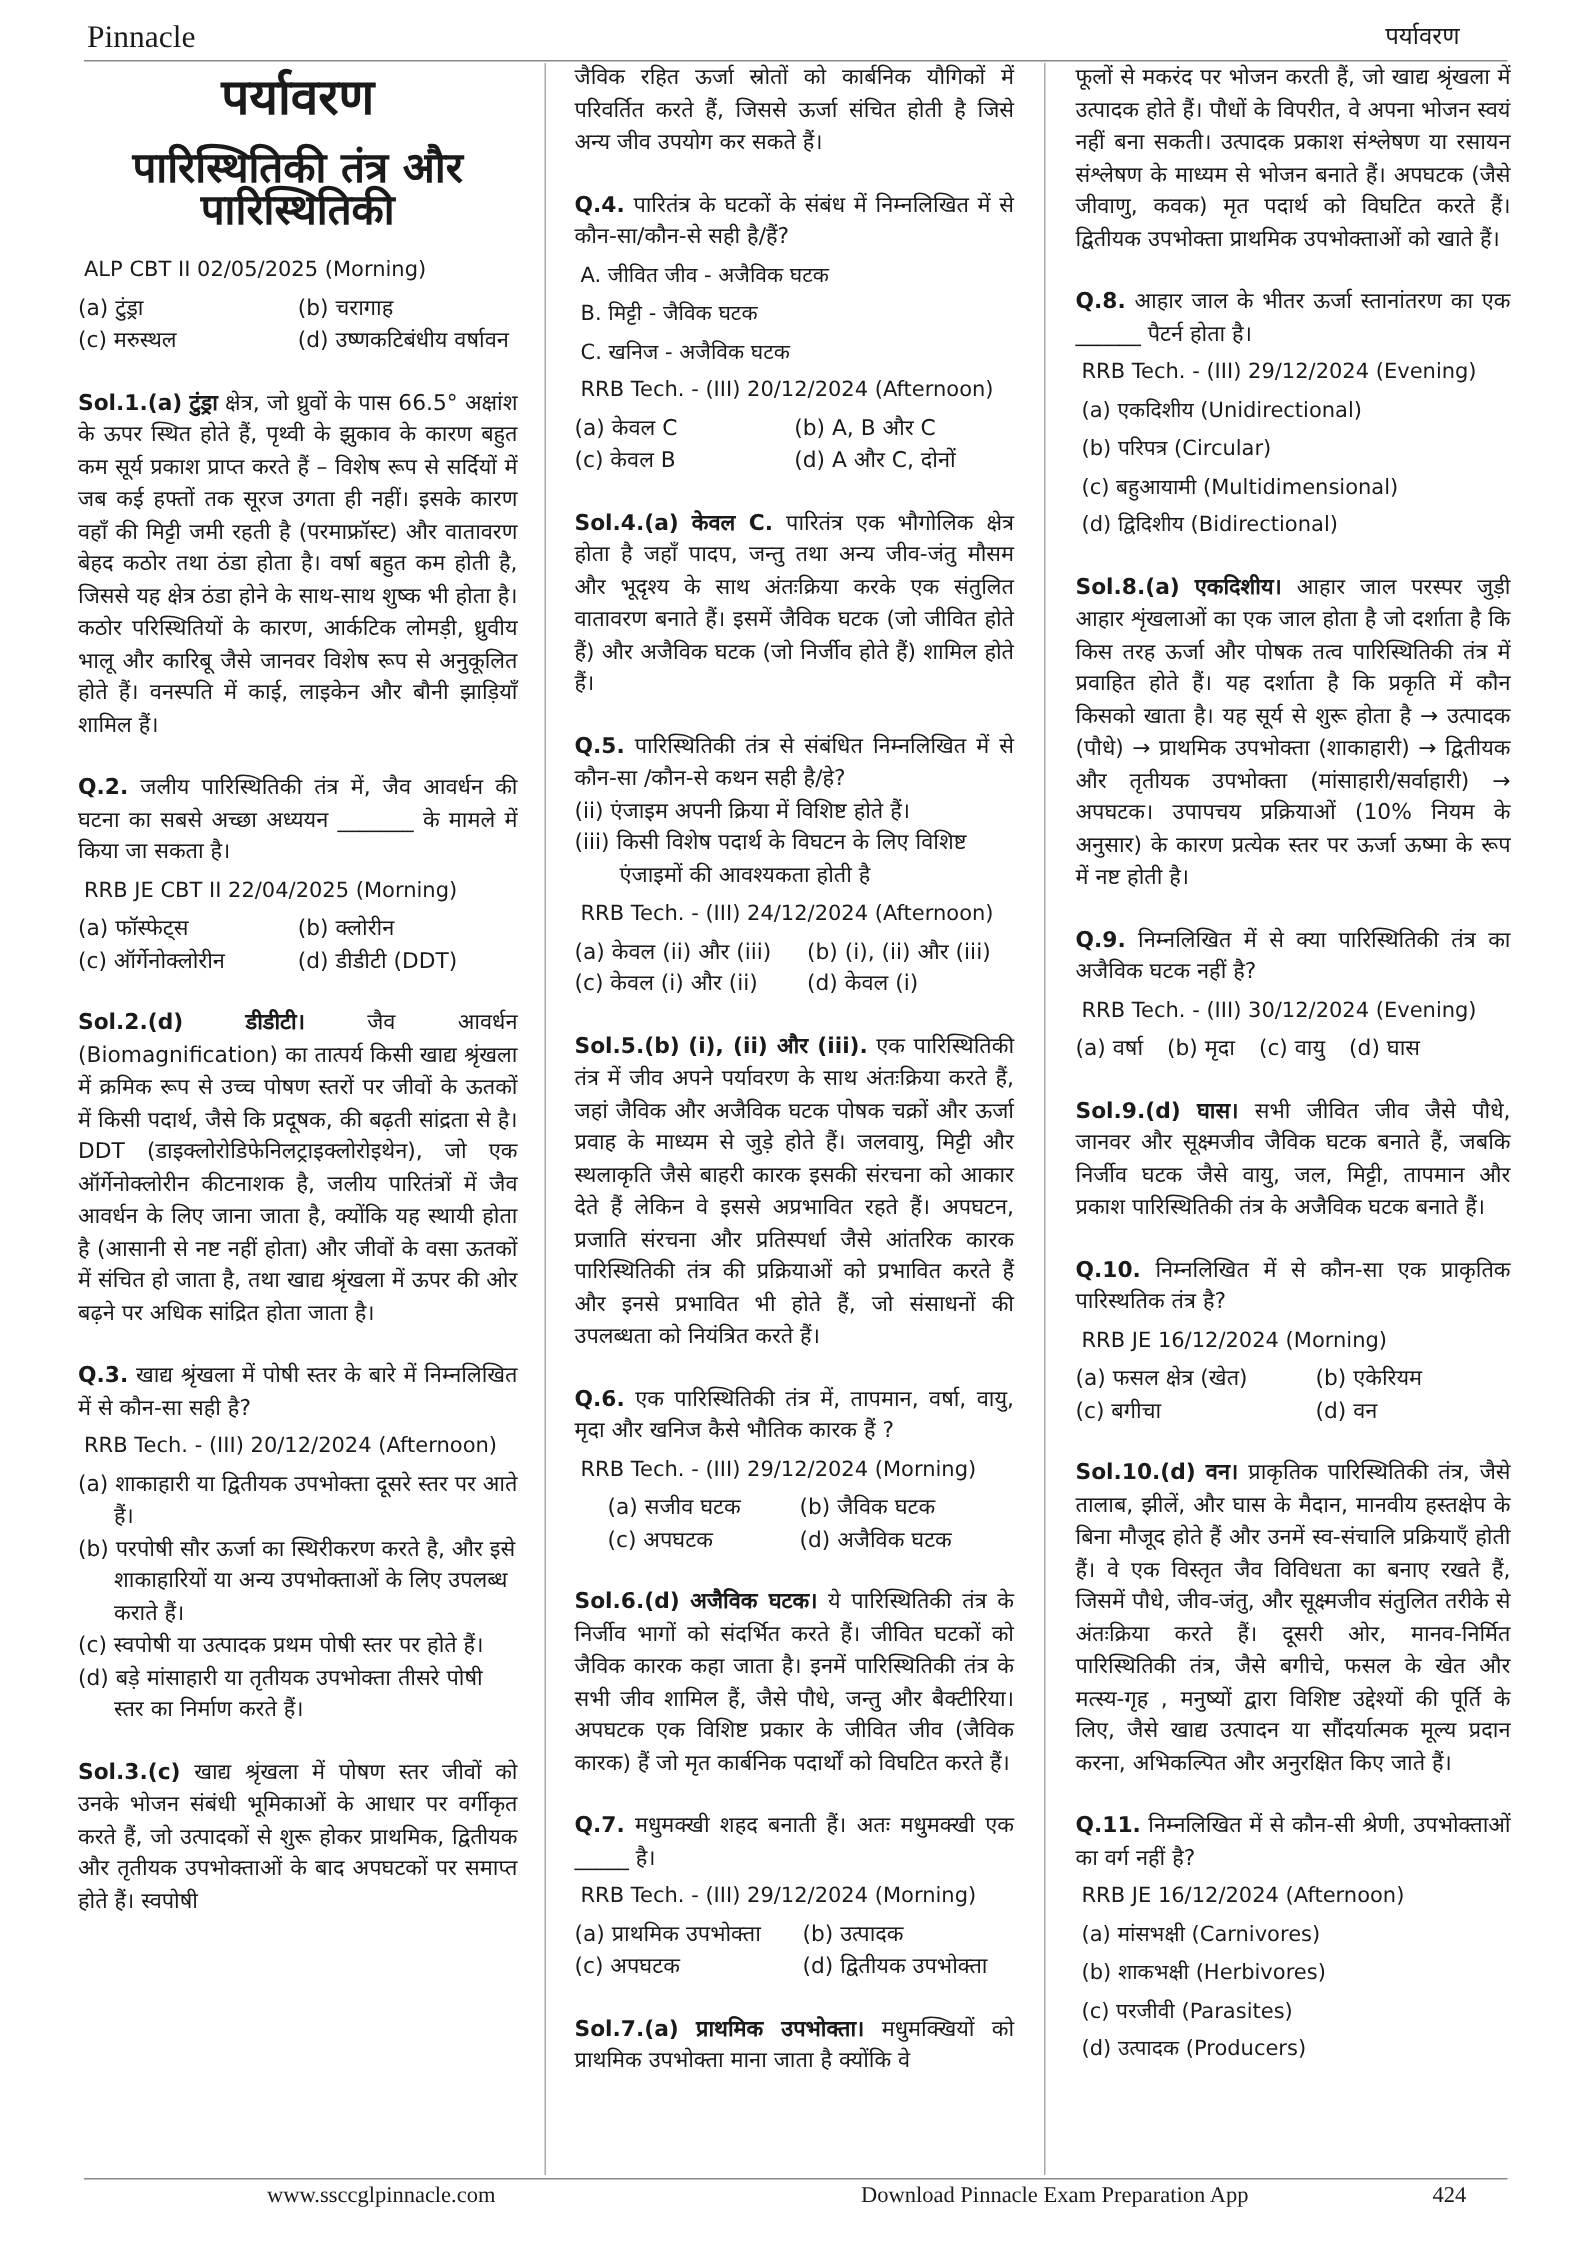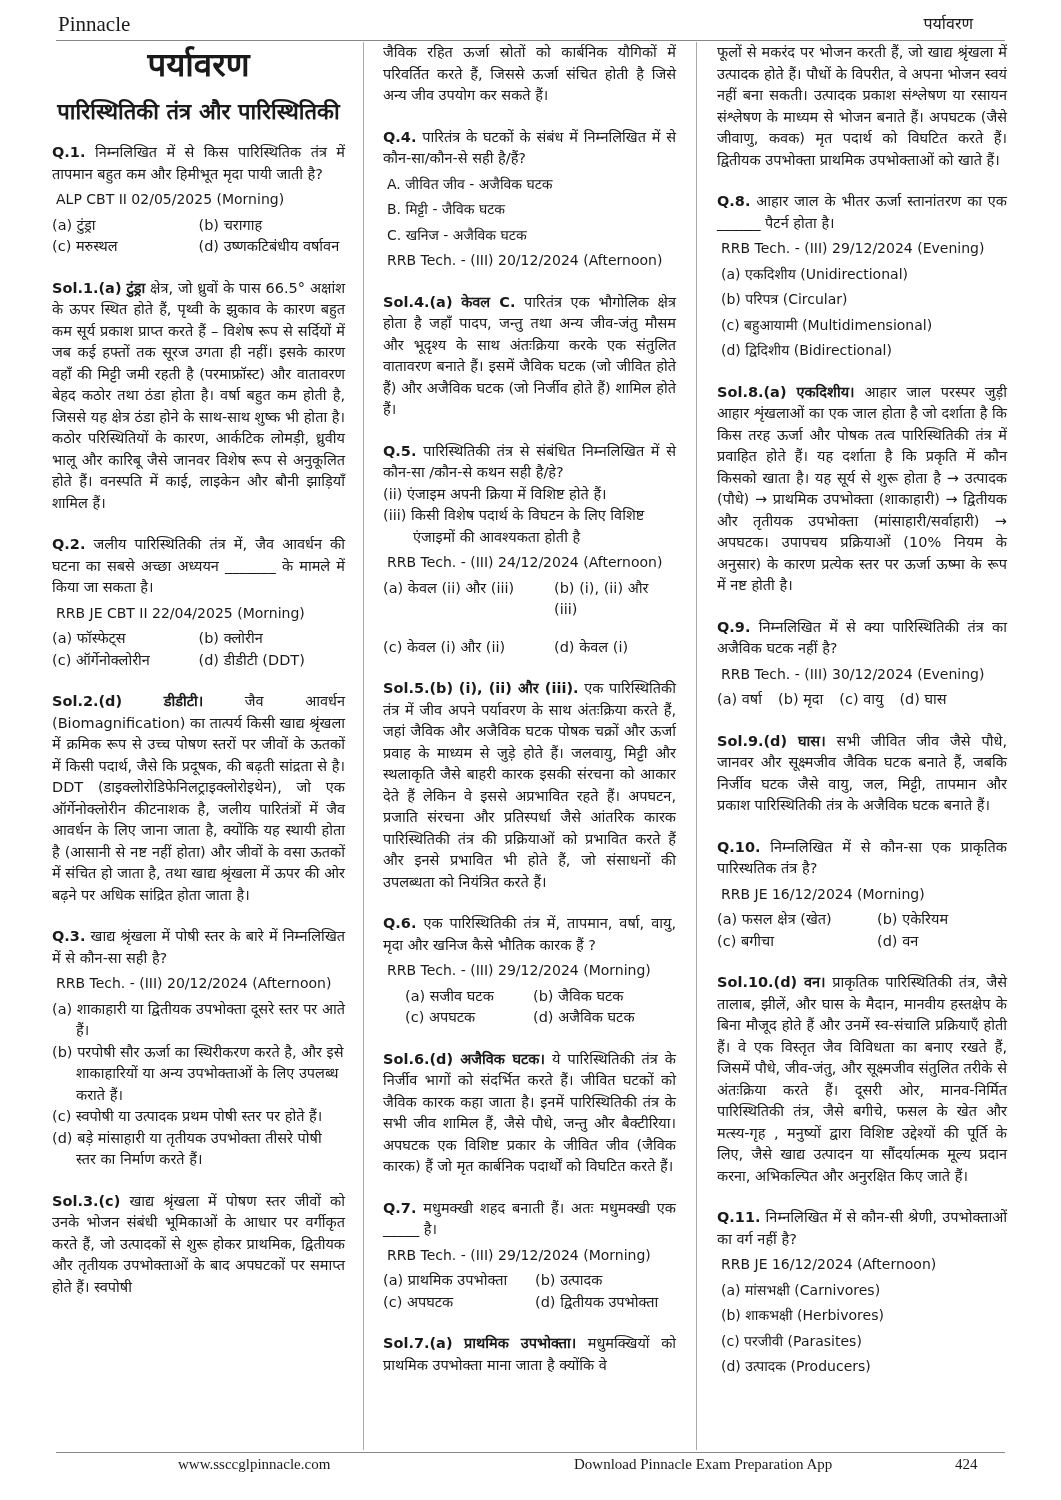--- a/index.html
+++ b/index.html
@@ -13,21 +13,21 @@
   .hdr-right { position: absolute; right: 88px; top: 12px; font-size: 16px; }
   .rule { position: absolute; left: 56px; right: 56px; height: 1px; background: #888; }
   .rule.top { top: 40px; }
   .rule.bottom { top: 1452px; }
   .vsep { position: absolute; width: 1px; background: #aaa; top: 42px; height: 1408px; }
   .col { position: absolute; top: 42px; font-size: 14.5px; line-height: 21.5px; }
   .col1 { left: 52px; width: 293px; }
   .col2 { left: 383px; width: 293px; }
   .col3 { left: 717px; width: 290px; }
   .title1 { text-align: center; font-size: 33px; font-weight: bold; line-height: 46px; margin: 0 0 10px; }
-  .title2 { text-align: center; font-size: 22px; font-weight: bold; line-height: 28px; margin: 0 0 16px; }
+  .title2 { text-align: center; font-size: 28px; font-weight: bold; line-height: 28px; margin: 0 0 16px; }
   .just { text-align: justify; margin: 0; }
   .block { margin-bottom: 20px; }
   .qlab { font-weight: bold; }
   .src { margin: 4px; font-size: 14px; }
   .opts2 { display: grid; grid-template-columns: 1fr 1fr; }
   .opts4 { display: grid; grid-template-columns: repeat(4, auto); justify-content: start; column-gap: 16px; }
   .hang { padding-left: 24px; text-indent: -24px; margin: 0; }
   .hang3 { padding-left: 30px; text-indent: -30px; margin: 0; }
   .footer-l { position: absolute; left: 178px; top: 1456px; font-size: 15px; }
   .footer-c { position: absolute; left: 574px; top: 1456px; font-size: 15px; }
@@ -40,21 +40,20 @@
 <div class="hdr-right">पर्यावरण</div>
 <div class="rule top"></div>
 <div class="vsep" style="left:363px"></div>
 <div class="vsep" style="left:696px"></div>
 
 <div class="col col1">
   <div class="title1">पर्यावरण</div>
   <div class="title2">पारिस्थितिकी तंत्र और पारिस्थितिकी</div>
 
   <div class="block">
-    <p class="just"><span class="qlab">Q.1.</span> <span>निम्नलिखित में से किस पारिस्थितिक तंत्र में तापमान बहुत कम और हिमीभूत मृदा पायी जाती है?</span></p>
     <p class="src">ALP CBT II  02/05/2025 (Morning)</p>
     <div class="opts2">
       <span>(a) टुंड्रा</span>
       <span>(b) चरागाह</span>
       <span>(c) मरुस्थल</span>
       <span>(d) उष्णकटिबंधीय वर्षावन</span>
     </div>
   </div>
   <div class="block">
     <p class="just"><span class="qlab">Sol.1.(a)</span> <b>टुंड्रा</b> <span>क्षेत्र, जो ध्रुवों के पास 66.5° अक्षांश के ऊपर स्थित होते हैं, पृथ्वी के झुकाव के कारण बहुत कम सूर्य प्रकाश प्राप्त करते हैं – विशेष रूप से सर्दियों में जब कई हफ्तों तक सूरज उगता ही नहीं। इसके कारण वहाँ की मिट्टी जमी रहती है (परमाफ्रॉस्ट) और वातावरण बेहद कठोर तथा ठंडा होता है। वर्षा बहुत कम होती है, जिससे यह क्षेत्र ठंडा होने के साथ-साथ शुष्क भी होता है। कठोर परिस्थितियों के कारण, आर्कटिक लोमड़ी, ध्रुवीय भालू और कारिबू जैसे जानवर विशेष रूप से अनुकूलित होते हैं। वनस्पति में काई, लाइकेन और बौनी झाड़ियाँ शामिल हैं।</span></p>
@@ -91,31 +90,37 @@
   <div class="block">
     <p class="just">जैविक रहित ऊर्जा स्रोतों को कार्बनिक यौगिकों में परिवर्तित करते हैं, जिससे ऊर्जा संचित होती है जिसे अन्य जीव उपयोग कर सकते हैं।</p>
   </div>
 
   <div class="block">
     <p class="just"><span class="qlab">Q.4.</span> <span>पारितंत्र के घटकों के संबंध में निम्नलिखित में से कौन-सा/कौन-से सही है/हैं?</span></p>
     <p class="src">A.  जीवित जीव - अजैविक घटक</p>
     <p class="src">B.  मिट्टी - जैविक घटक</p>
     <p class="src">C.  खनिज - अजैविक घटक</p>
     <p class="src">RRB Tech. - (III) 20/12/2024 (Afternoon)</p>
+    <div class="opts2">
+      <span>(a) केवल C</span>
+      <span>(b) A, B और C</span>
+      <span>(c) केवल B</span>
+      <span>(d) A और C, दोनों</span>
+    </div>
   </div>
   <div class="block">
     <p class="just"><span class="qlab">Sol.4.(a)</span> <b>केवल C.</b> <span>पारितंत्र एक भौगोलिक क्षेत्र होता है जहाँ पादप, जन्तु तथा अन्य जीव-जंतु मौसम और भूदृश्य के साथ अंतःक्रिया करके एक संतुलित वातावरण बनाते हैं। इसमें जैविक घटक (जो जीवित होते हैं) और अजैविक घटक (जो निर्जीव होते हैं) शामिल होते हैं।</span></p>
   </div>
 
   <div class="block">
     <p class="just"><span class="qlab">Q.5.</span> <span>पारिस्थितिकी तंत्र से संबंधित निम्नलिखित में से कौन-सा /कौन-से कथन सही है/हे?</span></p>
     <p class="hang3">(ii) एंजाइम अपनी क्रिया में विशिष्ट होते हैं।</p>
     <p class="hang3">(iii) किसी विशेष पदार्थ के विघटन के लिए विशिष्ट एंजाइमों की आवश्यकता होती है</p>
     <p class="src">RRB Tech. - (III) 24/12/2024 (Afternoon)</p>
-    <div class="opts2" style="grid-template-columns: 155px 1fr; gap: 16px;">
+    <div class="opts2" style="grid-template-columns: 155px 1fr;">
       <span>(a) केवल (ii) और (iii)</span>
       <span>(b) (i), (ii) और (iii)</span>
       <span>(c) केवल (i) और (ii)</span>
       <span>(d) केवल (i)</span>
     </div>
   </div>
   <div class="block">
     <p class="just"><span class="qlab">Sol.5.(b)</span> <b>(i), (ii) और (iii).</b> <span>एक पारिस्थितिकी तंत्र में जीव अपने पर्यावरण के साथ अंतःक्रिया करते हैं, जहां जैविक और अजैविक घटक पोषक चक्रों और ऊर्जा प्रवाह के माध्यम से जुड़े होते हैं। जलवायु, मिट्टी और स्थलाकृति जैसे बाहरी कारक इसकी संरचना को आकार देते हैं लेकिन वे इससे अप्रभावित रहते हैं। अपघटन, प्रजाति संरचना और प्रतिस्पर्धा जैसे आंतरिक कारक पारिस्थितिकी तंत्र की प्रक्रियाओं को प्रभावित करते हैं और इनसे प्रभावित भी होते हैं, जो संसाधनों की उपलब्धता को नियंत्रित करते हैं।</span></p>
   </div>
 

